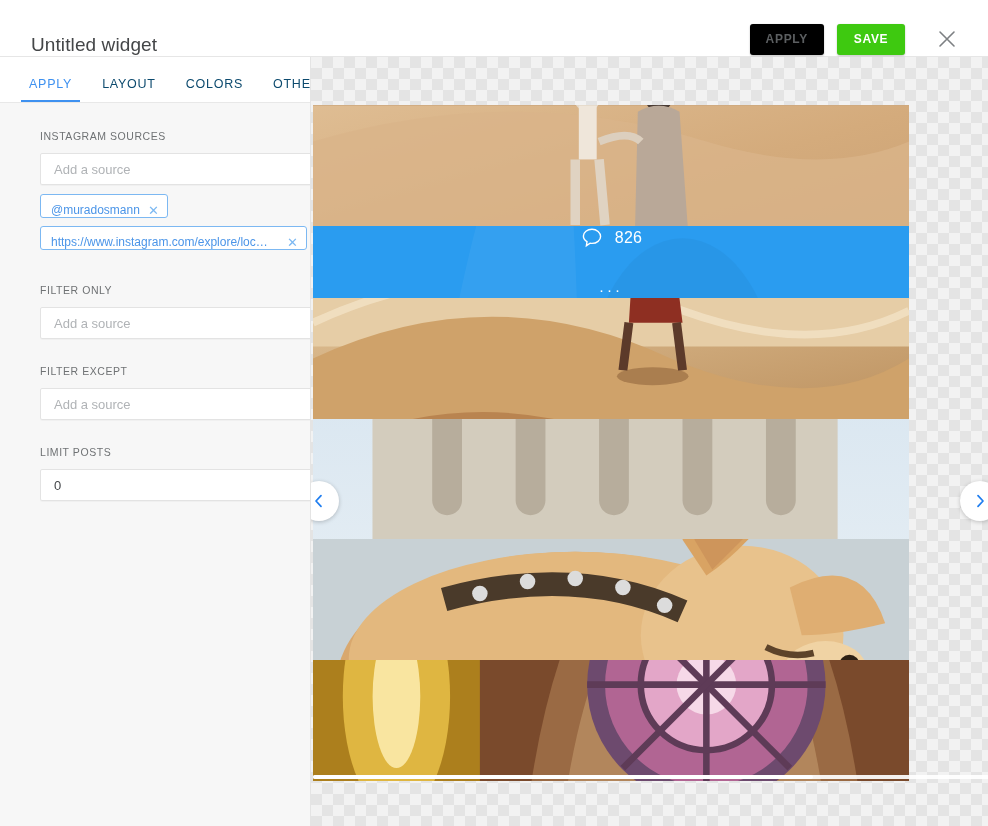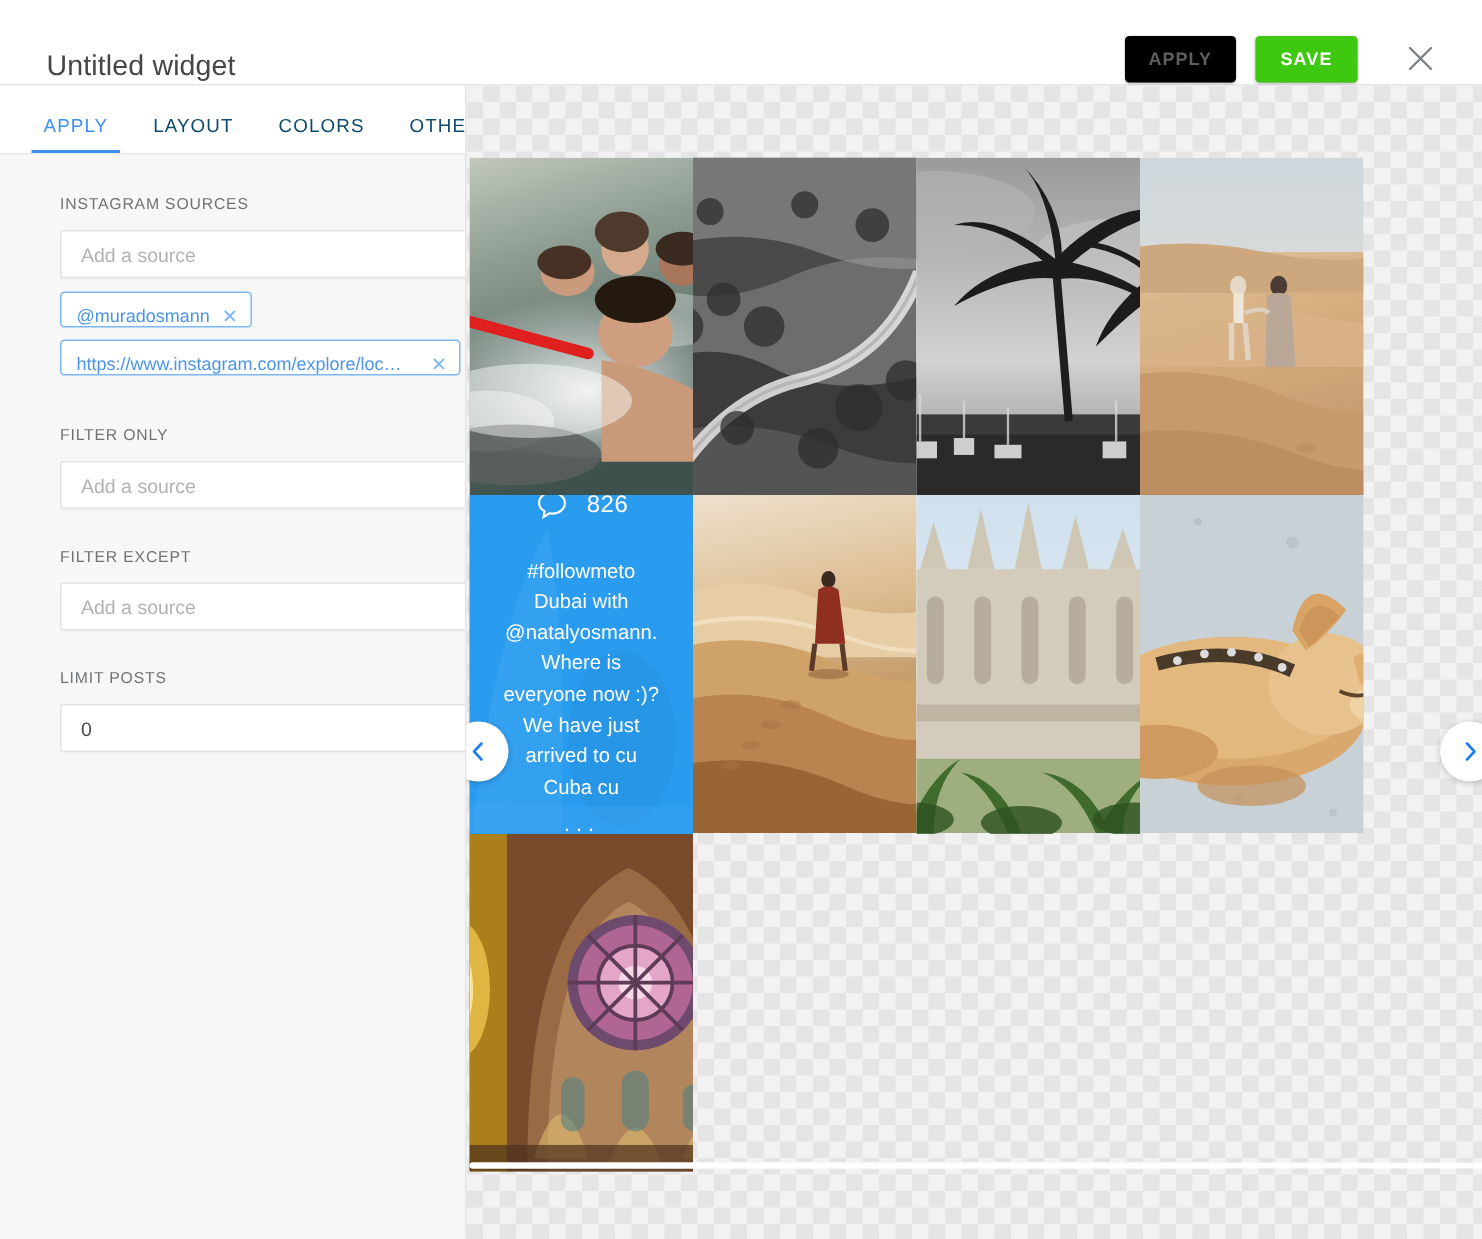--- a/index.html
+++ b/index.html
@@ -202,21 +202,21 @@
     background-position: 0 0, 11px 11px;
   }
 
   .grid {
     position: absolute;
     left: 2px;
     top: 48px;
     width: 596px;
     height: 676px;
     display: grid;
-    grid-template-columns: repeat(4, 1fr);
+    grid-template-columns: repeat(1, 1fr);
     grid-template-rows: repeat(3, 1fr);
   }
   .tile {
     position: relative;
     overflow: hidden;
   }
   .tile svg { display: block; width: 100%; height: 100%; }
 
   
   .tile-overlay {
@@ -524,21 +524,20 @@
             <ellipse cx="62" cy="72" rx="16" ry="26" fill="#0b2a44" opacity="0.35"></ellipse>
             <rect x="0" y="92" width="100" height="8" fill="#ffffff" opacity="0.25"></rect>
           </svg>
           <div class="overlay-inner">
             <div class="comment-row">
               <svg width="24" height="24" viewBox="0 0 24 24">
                 <path d="M12 3.2c-4.8 0-8.6 3.1-8.6 6.9 0 2.3 1.4 4.4 3.6 5.6l-0.6 4 3.7-2.5c0.6 0.1 1.2 0.2 1.9 0.2 4.8 0 8.6-3.1 8.6-6.9S16.8 3.2 12 3.2z" fill="none" stroke="#ffffff" stroke-width="1.4"></path>
               </svg>
               <span class="comment-count">826</span>
             </div>
-            <div class="overlay-caption">#followmeto Dubai with @natalyosmann. Where is everyone now :)? We have just arrived to cu Cuba cu</div>
             <div class="overlay-ellipsis">···</div>
           </div>
         </div>
 
         <div class="tile">
           <svg viewBox="0 0 100 100" preserveAspectRatio="xMidYMid slice">
             <defs>
               <linearGradient id="dn1" x1="0" y1="0" x2="0.2" y2="1">
                 <stop offset="0" stop-color="#efe4d2"></stop>
                   <stop offset="0.42" stop-color="#dcbc90"></stop>

